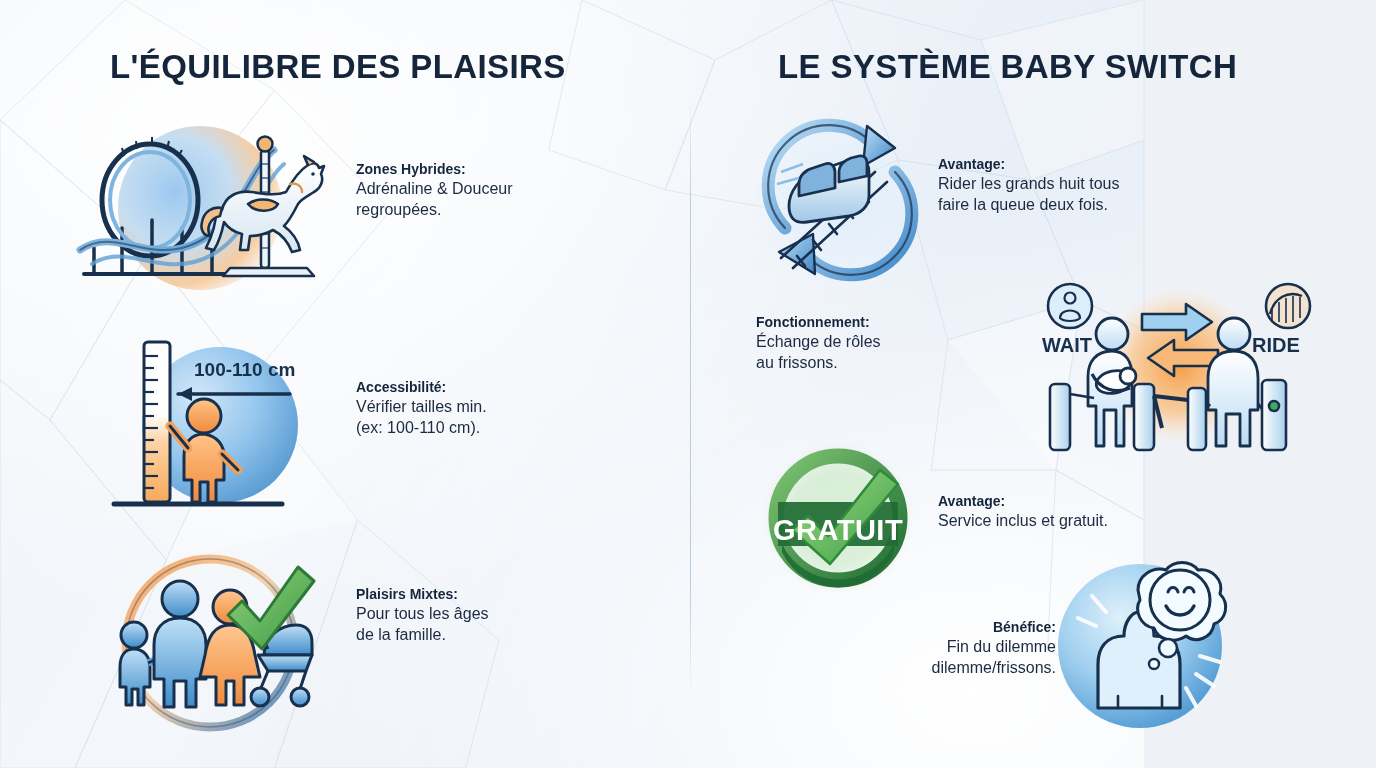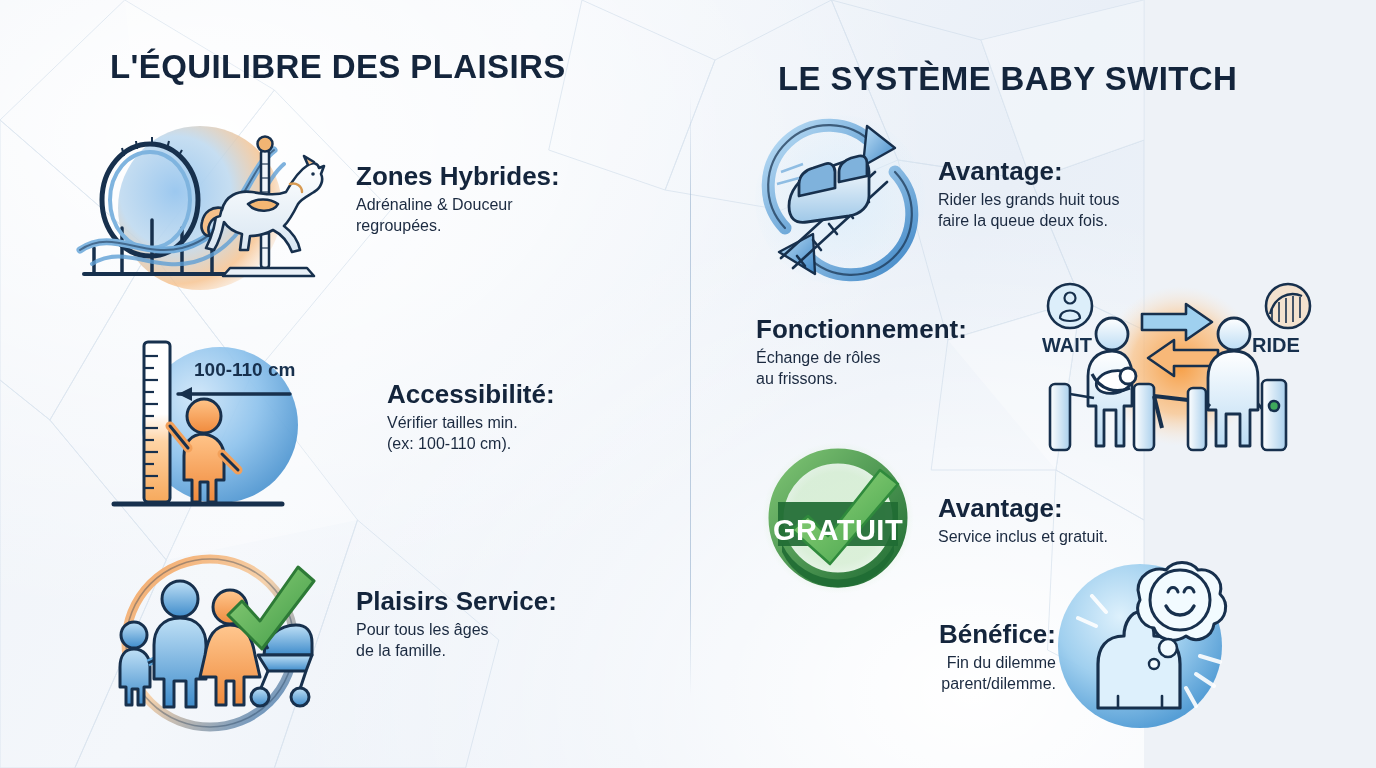--- a/index.html
+++ b/index.html
@@ -24,23 +24,23 @@
   }
   .col{position:absolute;top:0;height:768px;}
   .col-left{left:0;width:690px;}
   .col-right{left:690px;width:686px;}
   .col-title{
     position:absolute;top:48px;
     font-size:33px;font-weight:bold;letter-spacing:.4px;
     color:#14253c;white-space:nowrap;
   }
   .title-left{left:110px;}
-  .title-right{left:88px;margin-top:12px;}
+  .title-right{left:88px;}
   .txt{position:absolute;color:#16243a;}
-  .txt .hd{font-size:26px;font-weight:bold;line-height:1.30;color:#14253c;}
+  .txt .hd{font-size:14px;font-weight:bold;line-height:1.30;color:#14253c;}
   .txt .bd{font-size:16px;line-height:1.32;color:#1b2a40;}
 
   .icon{position:absolute;}
   svg{display:block;overflow:visible;}
 </style>
 </head>
 <body>
 
 <div id="stage">
 
@@ -199,21 +199,21 @@
         <g stroke="#17304d" stroke-width="3" stroke-linejoin="round" stroke-linecap="round" fill="url(#orangeFig)">
           <circle cx="112" cy="86" r="17"></circle>
           <path d="M112 104 C 98 104, 92 114, 92 126 L92 150 L100 150 L100 172 L108 172 L108 152 L116 152 L116 172 L124 172 L124 150 L132 150 L132 126 C132 116, 126 106, 112 104 Z"></path>
           <path d="M96 118 L78 96" stroke-width="9" stroke="#f3a059" fill="none"></path>
           <path d="M96 118 L78 96" stroke-width="3" fill="none"></path>
           <path d="M130 124 L146 140" stroke-width="9" stroke="#f3a059" fill="none"></path>
           <path d="M130 124 L146 140" stroke-width="3" fill="none"></path>
         </g>
       </svg>
     </div>
-    <div class="txt" style="left:356px;top:378px;width:320px;margin-left:31px;">
+    <div class="txt" style="left:356px;top:378px;width:320px;">
       <div class="hd">Accessibilité:</div>
       <div class="bd">Vérifier tailles min.</div>
       <div class="bd">(ex: 100-110 cm).</div>
     </div>
 
     <div class="icon" style="left:92px;top:545px;width:250px;height:195px;">
       <svg width="250" height="195" viewBox="0 0 250 195">
         <defs>
           <linearGradient id="ringG" x1="0" y1="0" x2="1" y2="1">
             <stop offset="0%" stop-color="#f3a15b"></stop>
@@ -259,21 +259,21 @@
           <path d="M176 126 L166 150 M214 126 L206 150" fill="none"></path>
           <path d="M176 104 L166 86 L160 84" fill="none"></path>
           <circle cx="168" cy="152" r="9"></circle>
           <circle cx="208" cy="152" r="9"></circle>
         </g>
 
         <path d="M150 56 L168 76 L206 22 L222 36 L170 104 L136 70 Z" fill="url(#checkG)" stroke="#2d7a36" stroke-width="3" stroke-linejoin="round"></path>
       </svg>
     </div>
     <div class="txt" style="left:356px;top:585px;width:320px;">
-      <div class="hd">Plaisirs Service:</div>
+      <div class="hd">Plaisirs Mixtes:</div>
       <div class="bd">Pour tous les âges</div>
       <div class="bd">de la famille.</div>
     </div>
   </div>
 
   <div class="col col-right">
 
     <div class="col-title title-right">LE SYSTÈME BABY SWITCH</div>
 
     <div class="icon" style="left:55px;top:110px;width:190px;height:180px;">
@@ -426,21 +426,21 @@
       </svg>
     </div>
     <div class="txt" style="left:248px;top:472px;width:350px;margin-top:20px;">
       <div class="hd">Avantage:</div>
       <div class="bd">Service inclus et gratuit.</div>
     </div>
 
     <div class="txt" style="left:66px;top:618px;width:300px;text-align:right;">
       <div class="hd">Bénéfice:</div>
       <div class="bd">Fin du dilemme</div>
-      <div class="bd">parent/dilemme.</div>
+      <div class="bd">dilemme/frissons.</div>
     </div>
 
     <div class="icon" style="left:338px;top:550px;width:230px;height:200px;">
       <svg width="230" height="200" viewBox="0 0 230 200">
         <defs>
           <radialGradient id="blueBall2" cx="38%" cy="32%" r="70%">
             <stop offset="0%" stop-color="#dcf0fc"></stop>
             <stop offset="55%" stop-color="#9bcdee"></stop>
             <stop offset="100%" stop-color="#4e9ad4"></stop>
           </radialGradient>

